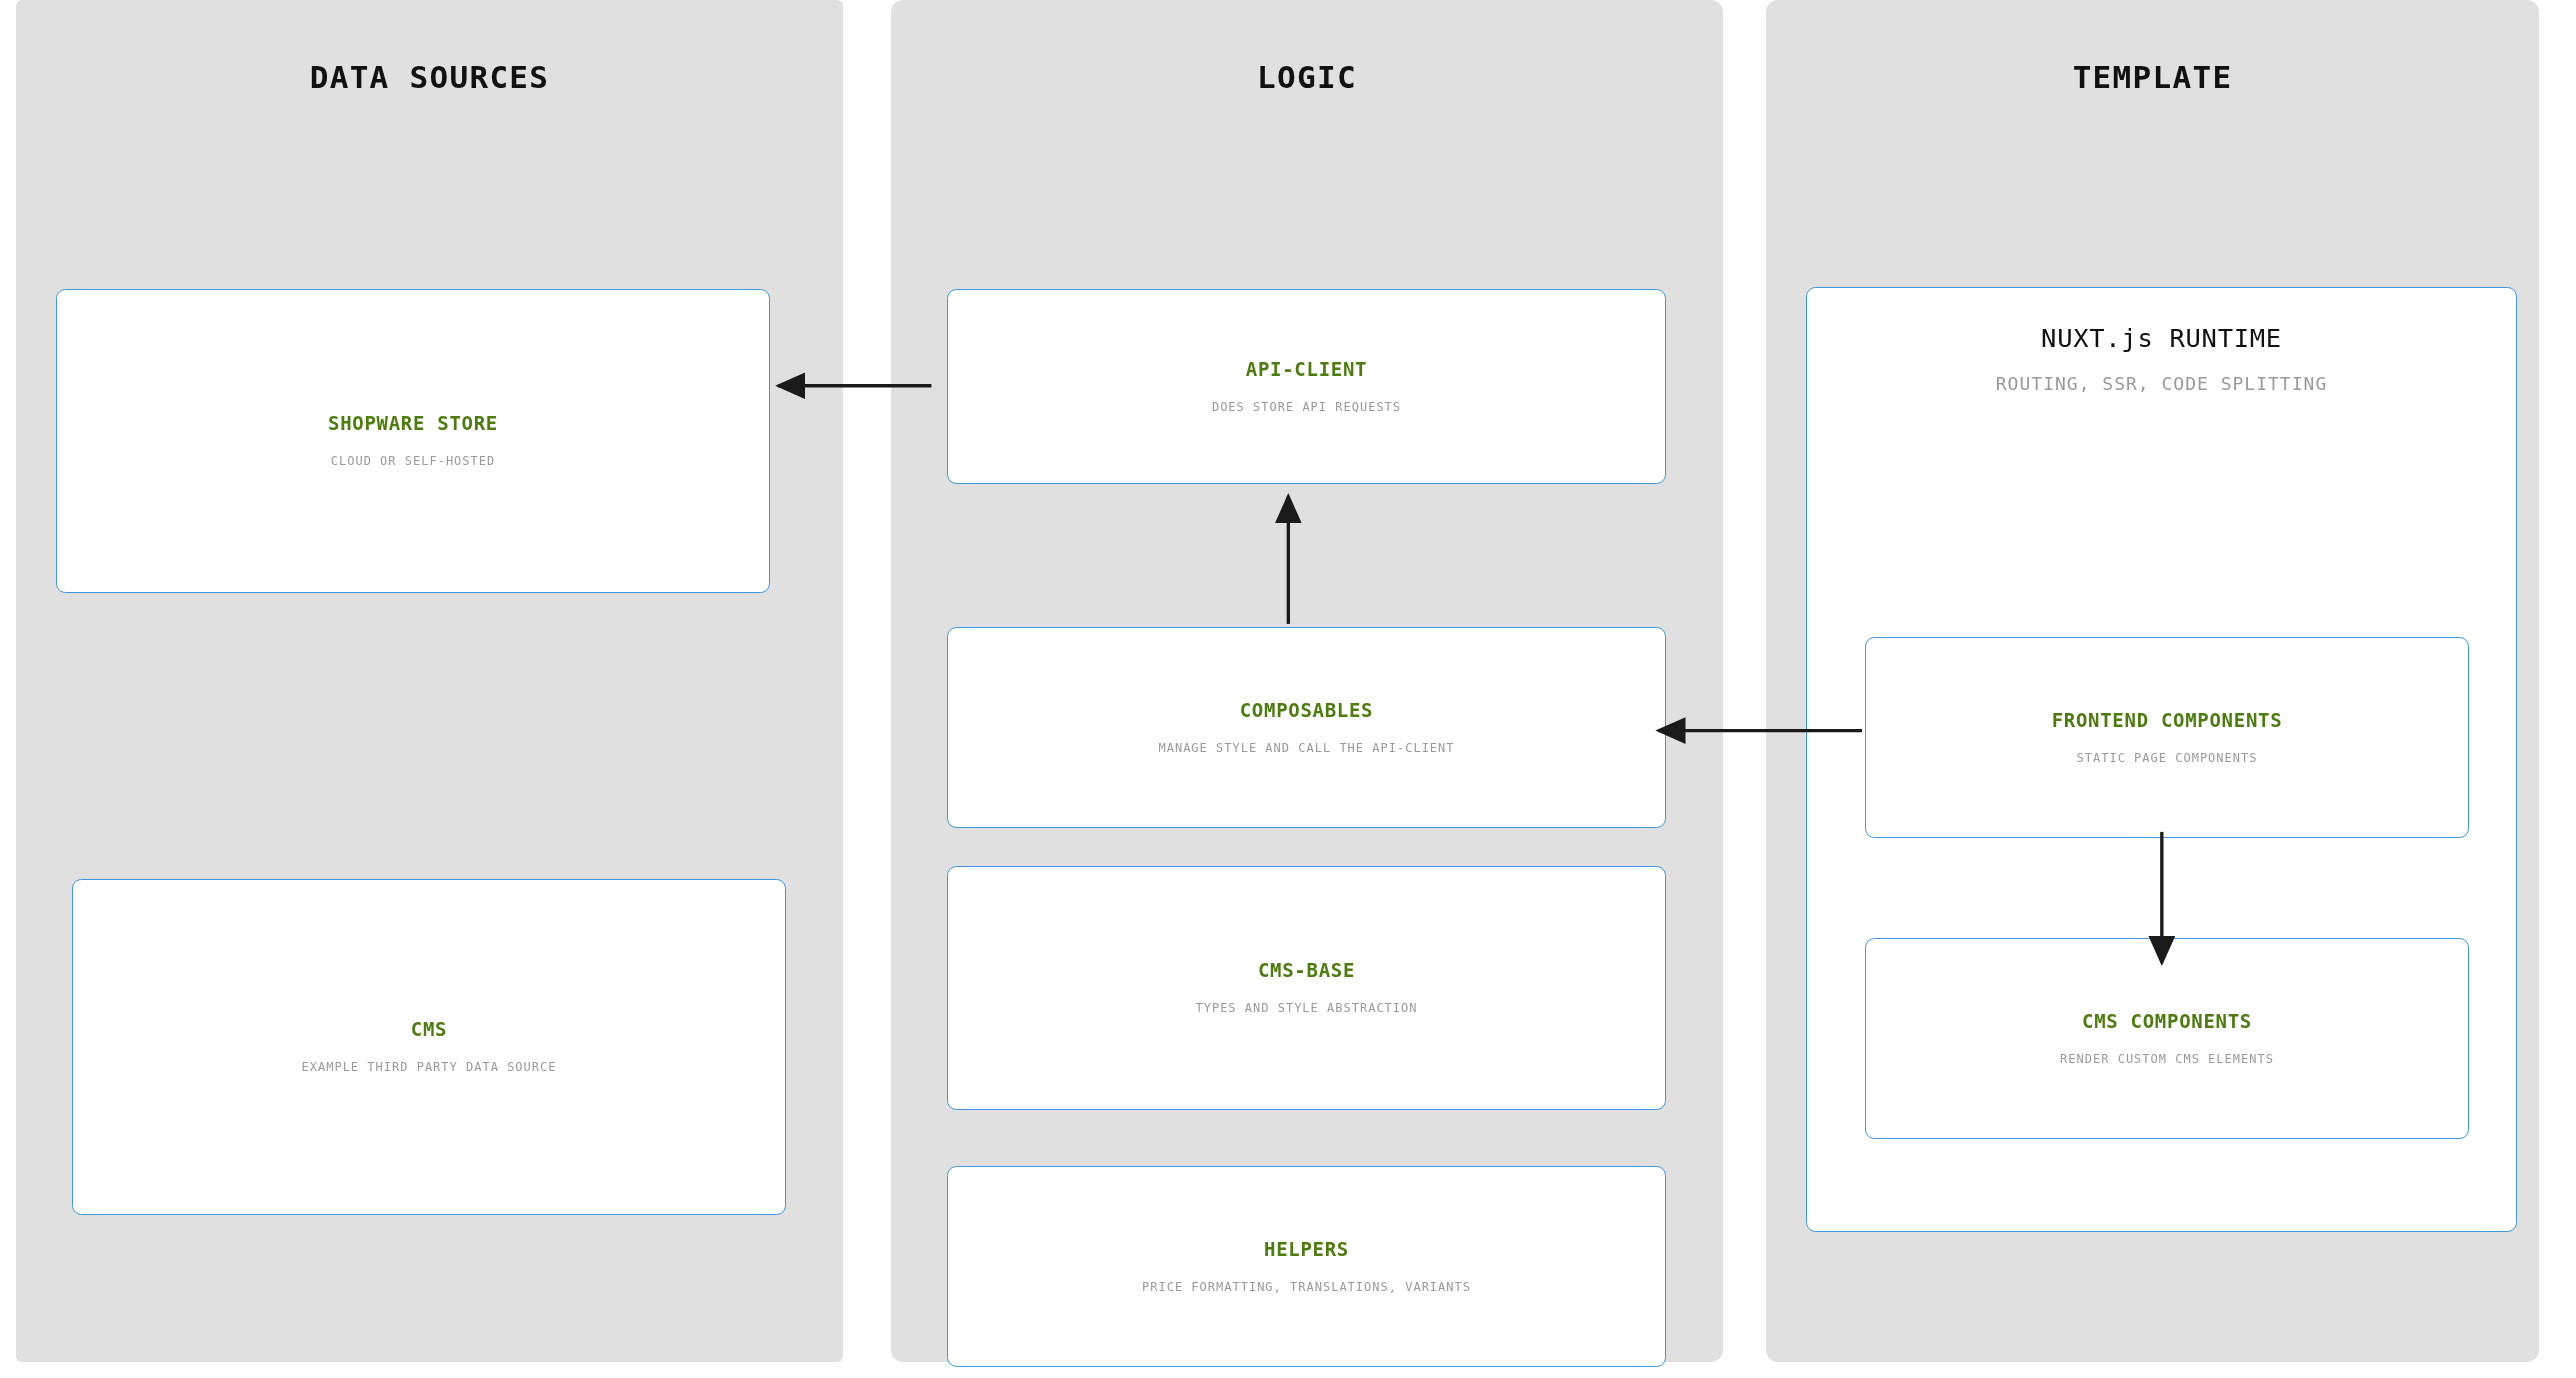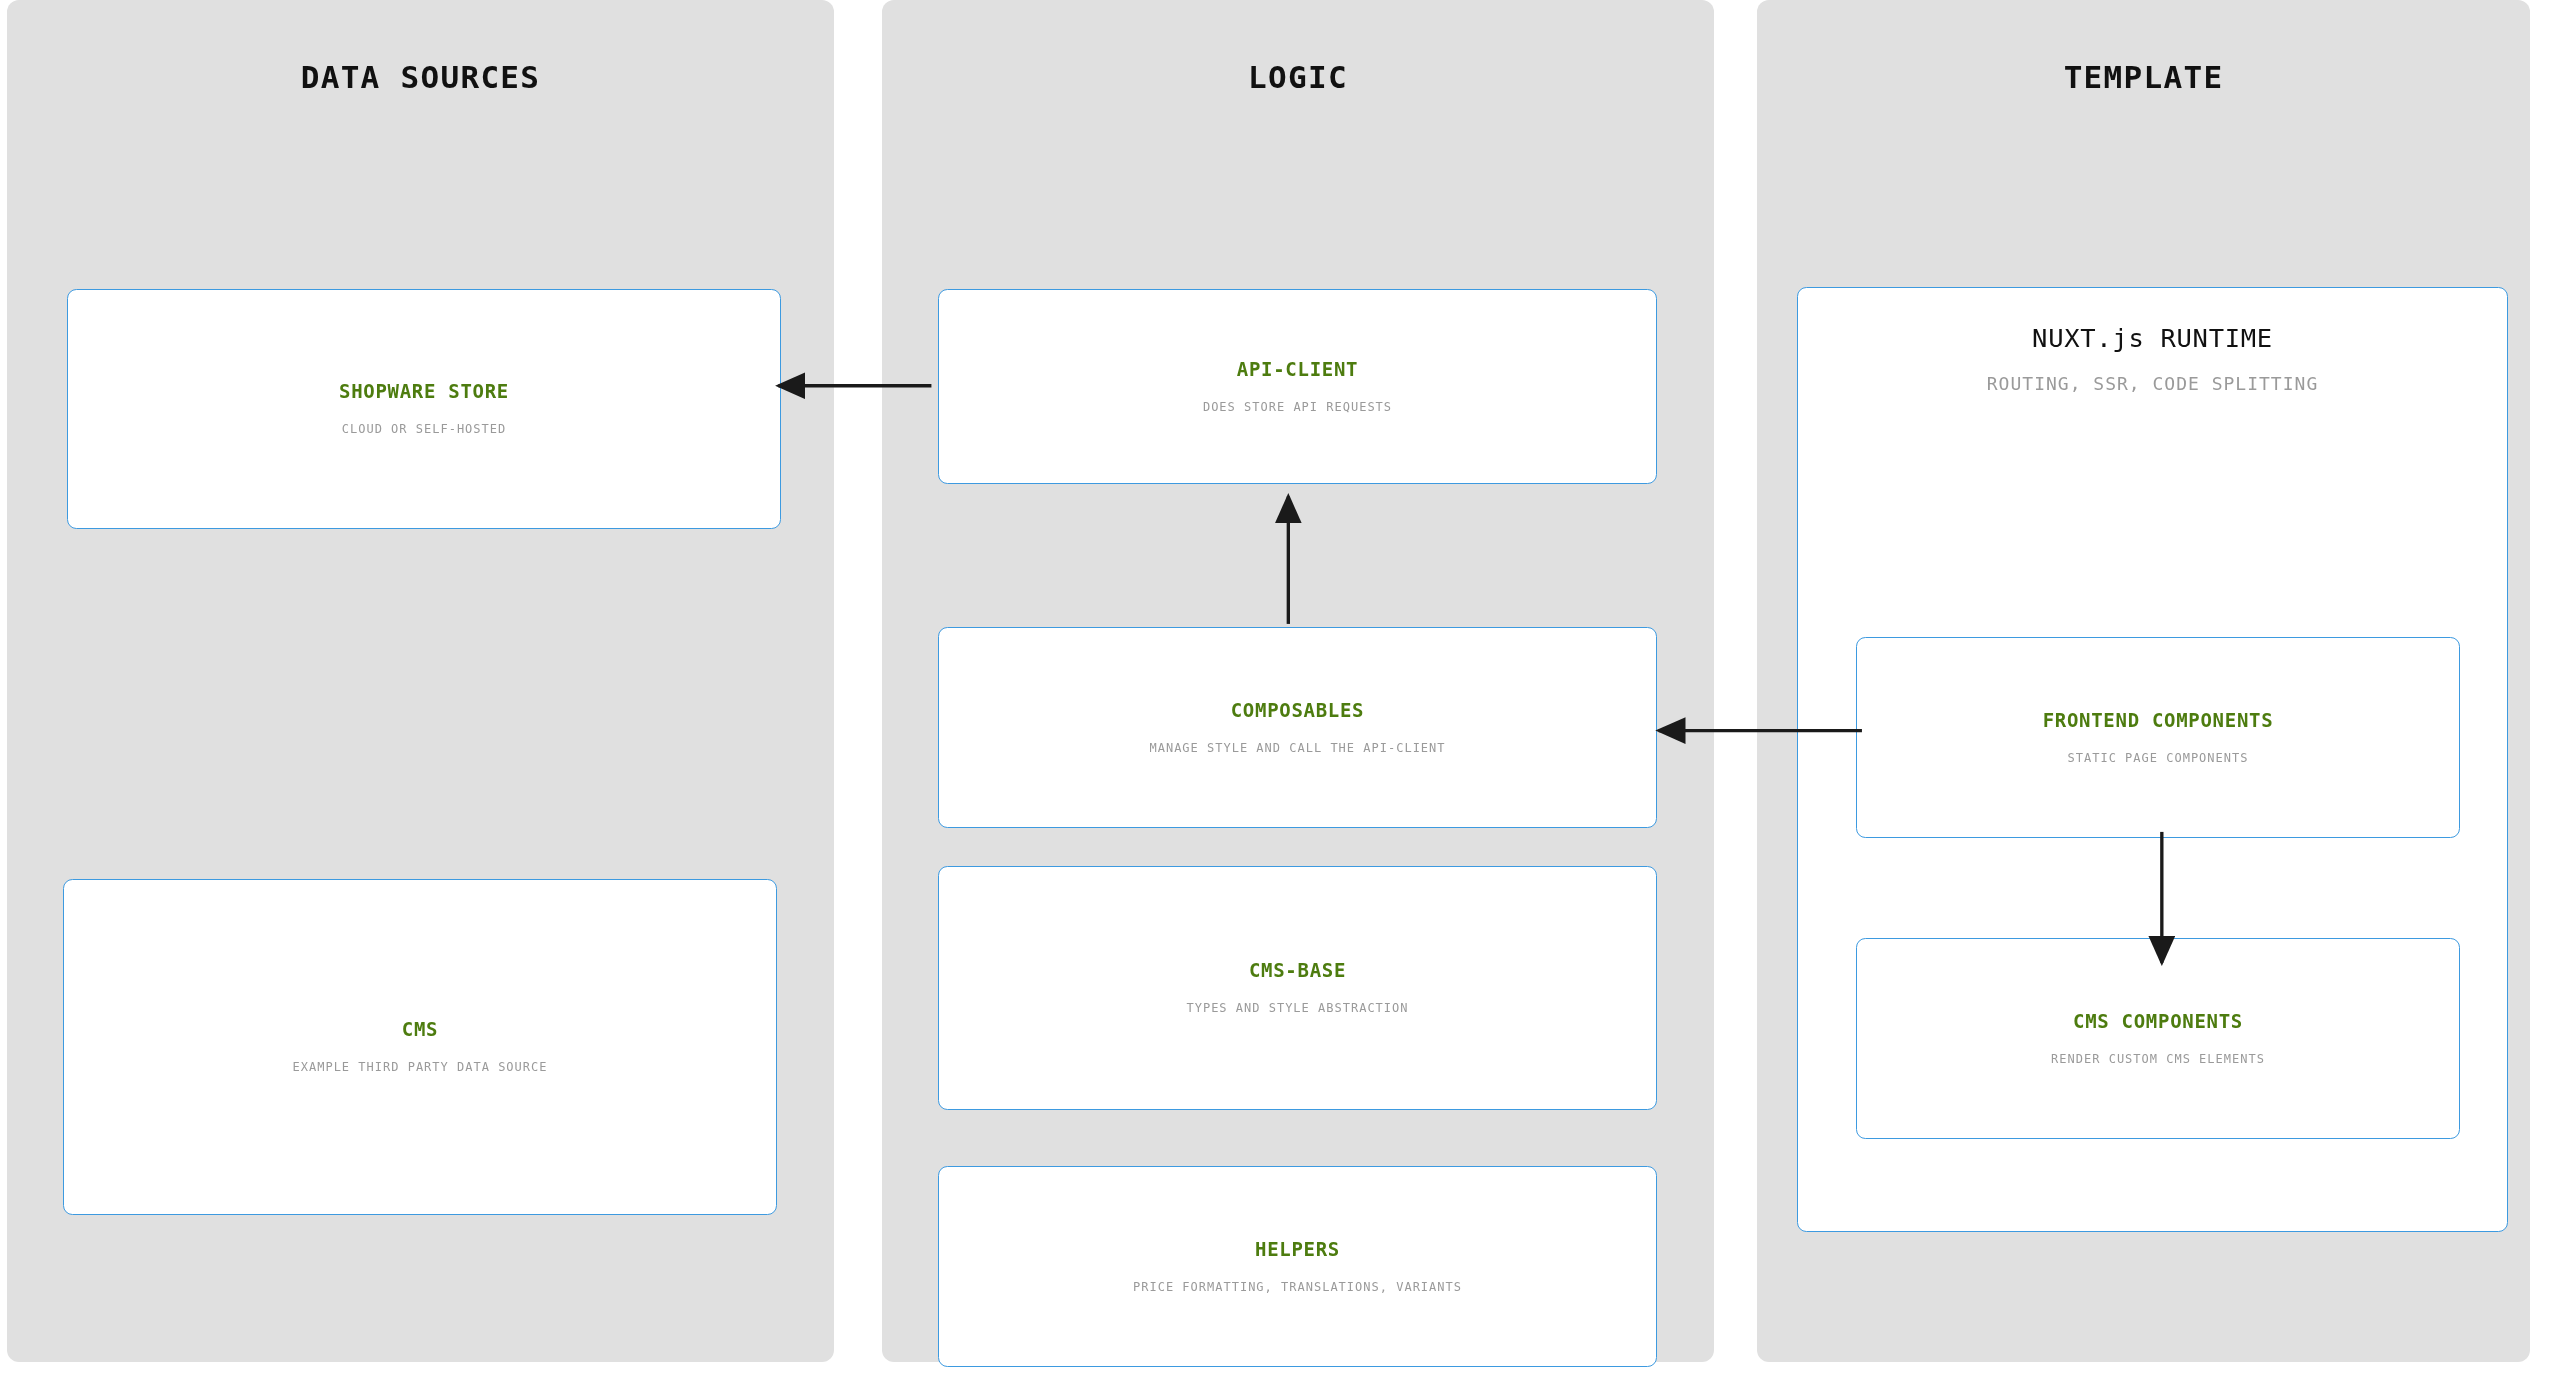--- a/index.html
+++ b/index.html
@@ -31,23 +31,24 @@
 
   .column {
     position: relative;
     background: #e0e0e0;
     border-radius: 12px;
     margin: 0 0 16px 0;
   }
 
   .col-data {
     width: 827px;
-    margin-left: 7px;
+    margin-left: 16px;
     margin-top: 0px;
     height: 1362px;
+    border-radius: 6px;
   }
   .col-logic {
     width: 832px;
     margin-left: 48px;
     margin-top: 0px;
     height: 1362px;
   }
   .col-template {
     width: 773px;
     margin-left: 43px;
@@ -90,24 +91,24 @@
     font-size: 12px;
     color: #9a9a9a;
     letter-spacing: 1px;
     text-align: center;
     line-height: 1.2;
     padding: 0 12px;
   }
 
   
   .card-shopware {
-    left: 60px;
+    left: 40px;
     top: 289px;
     width: 714px;
-    height: 240px;
+    height: 304px;
   }
   .card-cms {
     left: 56px;
     top: 879px;
     width: 714px;
     height: 336px;
   }
 
   
   .card-apiclient {

